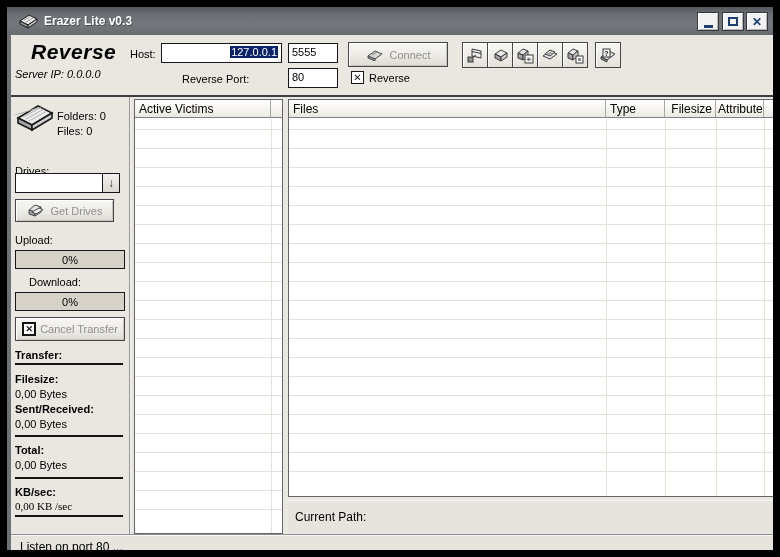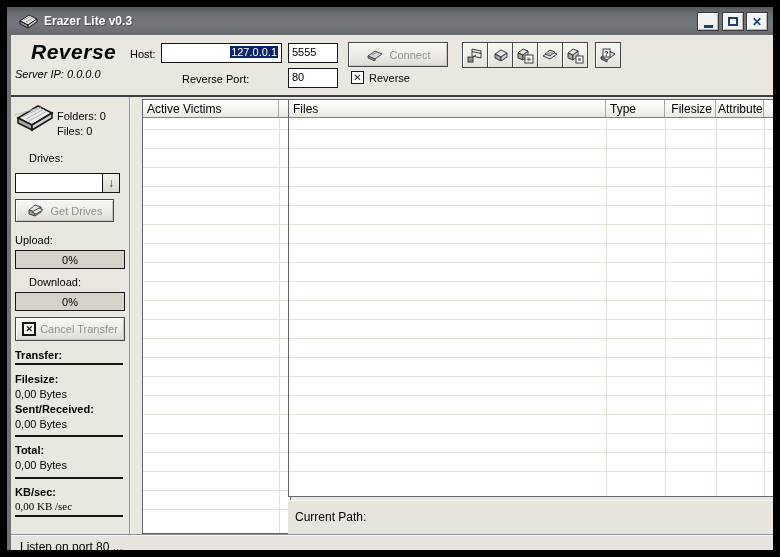--- a/index.html
+++ b/index.html
@@ -195,21 +195,21 @@
       <polygon points="17,22 37,10 37,15 17,27" fill="#d2d2d2" stroke="#1a1a1a" stroke-width="1.6"></polygon>
       <line x1="8" y1="14" x2="26" y2="4.5" stroke="#b2b2b2"></line>
       <line x1="11" y1="16" x2="29" y2="6" stroke="#b2b2b2"></line>
       <line x1="14" y1="18" x2="32" y2="8" stroke="#b2b2b2"></line>
       <line x1="23" y1="5" x2="33,12" y2="12" stroke="#b2b2b2"></line>
     </svg>
   </div>
   <div class="lbl" style="left:50px;top:103px;">Folders: 0</div>
   <div class="lbl" style="left:50px;top:118px;">Files: 0</div>
 
-  <div class="lbl" style="left:8px;top:145px;margin-left:14px;">Drives:</div>
+  <div class="lbl" style="left:8px;top:158px;">Drives:</div>
   <div class="combo" style="left:8px;top:166px;width:105px;">
     <div class="combo-text"></div>
     <div class="combo-btn">
         <span>↓</span>
       </div>
   </div>
 
   <div class="btn disabled" style="left:8px;top:192px;width:99px;height:23px;">
     <span>
       <svg width="18" height="15" viewBox="0 0 18 15">
@@ -246,21 +246,21 @@
   <div class="sepline" style="left:8px;top:428px;width:108px;"></div>
   <div class="lbl b" style="left:8px;top:437px;">Total:</div>
   <div class="lbl" style="left:8px;top:452px;">0,00 Bytes</div>
   <div class="sepline" style="left:8px;top:470px;width:108px;"></div>
   <div class="lbl b" style="left:8px;top:479px;">KB/sec:</div>
   <div class="lbl" style="left:8px;top:493px;font-family:Liberation Serif, serif;">0,00 KB /sec</div>
   <div class="sepline" style="left:8px;top:508px;width:108px;"></div>
 
   <div class="sb-vline"></div>
 
-  <div class="panel" style="left:127px;top:92px;width:149px;height:435px;margin-left:8px;">
+  <div class="panel" style="left:127px;top:92px;width:149px;height:435px;">
     <div class="phead">
       <div class="phcell" style="width:136px;">Active Victims</div>
       <div class="phcell phfill"></div>
     </div>
     <div class="pbody">
       <div class="vline" style="left:136px;"></div>
     </div>
   </div>
 
   <div class="panel" style="left:281px;top:92px;width:546px;height:398px;">

